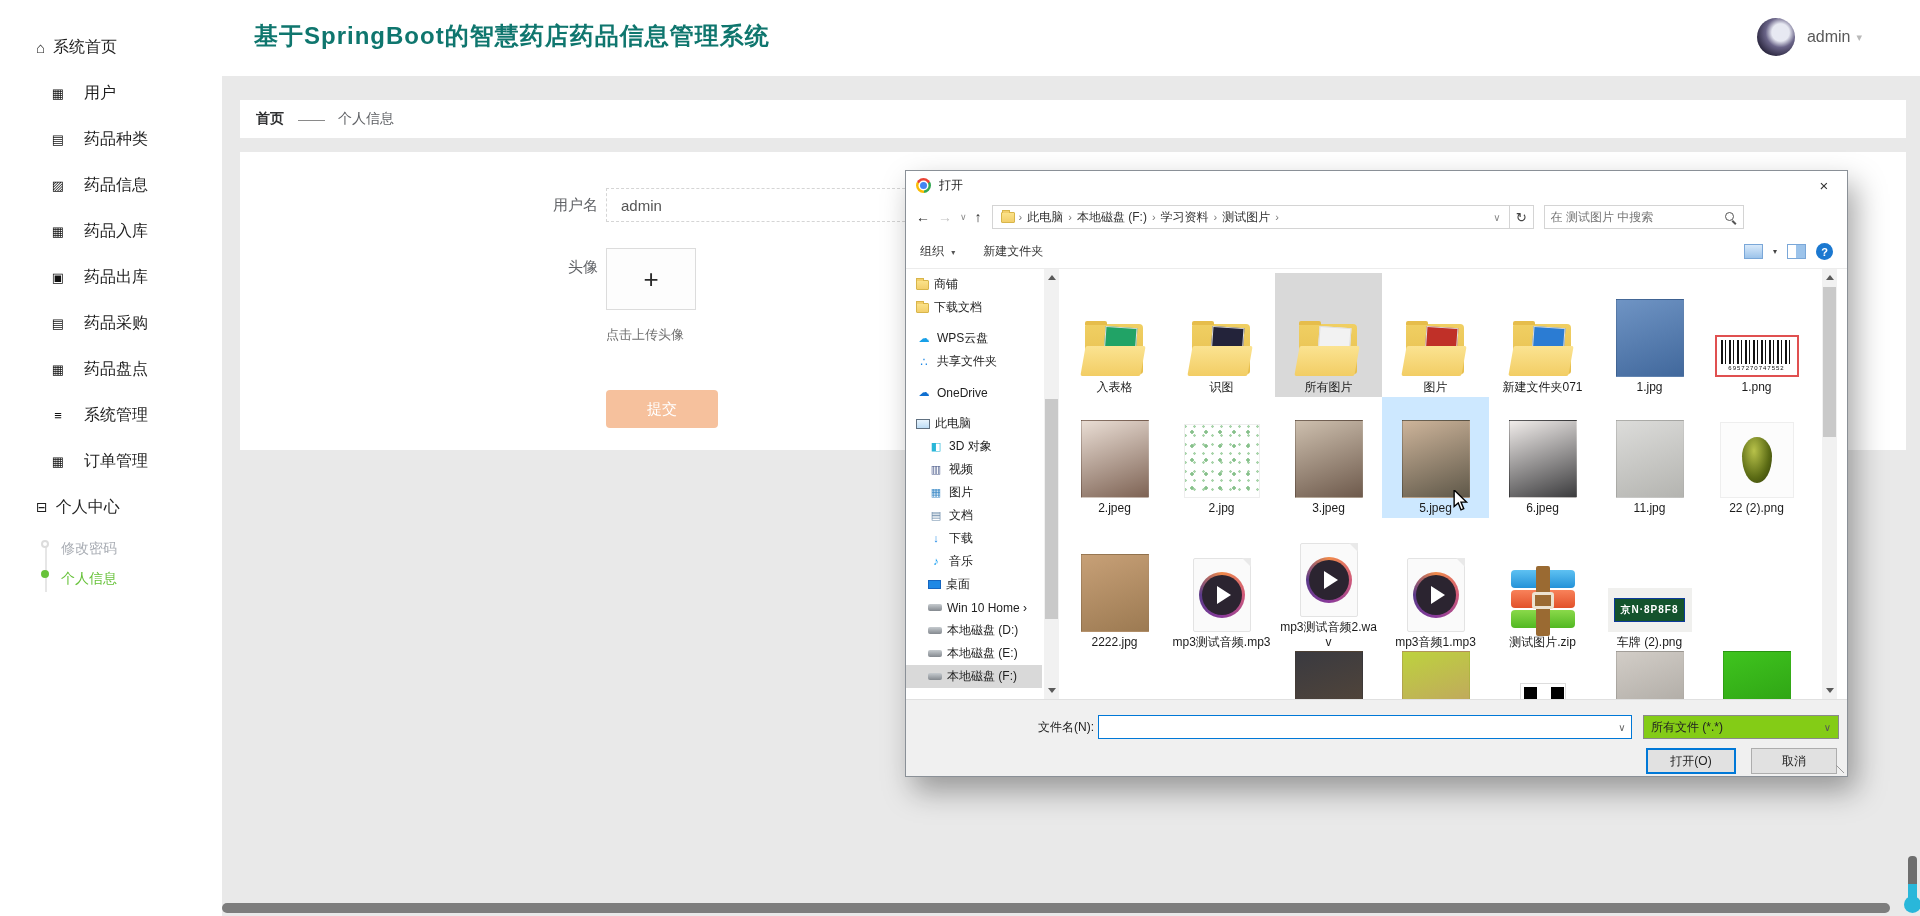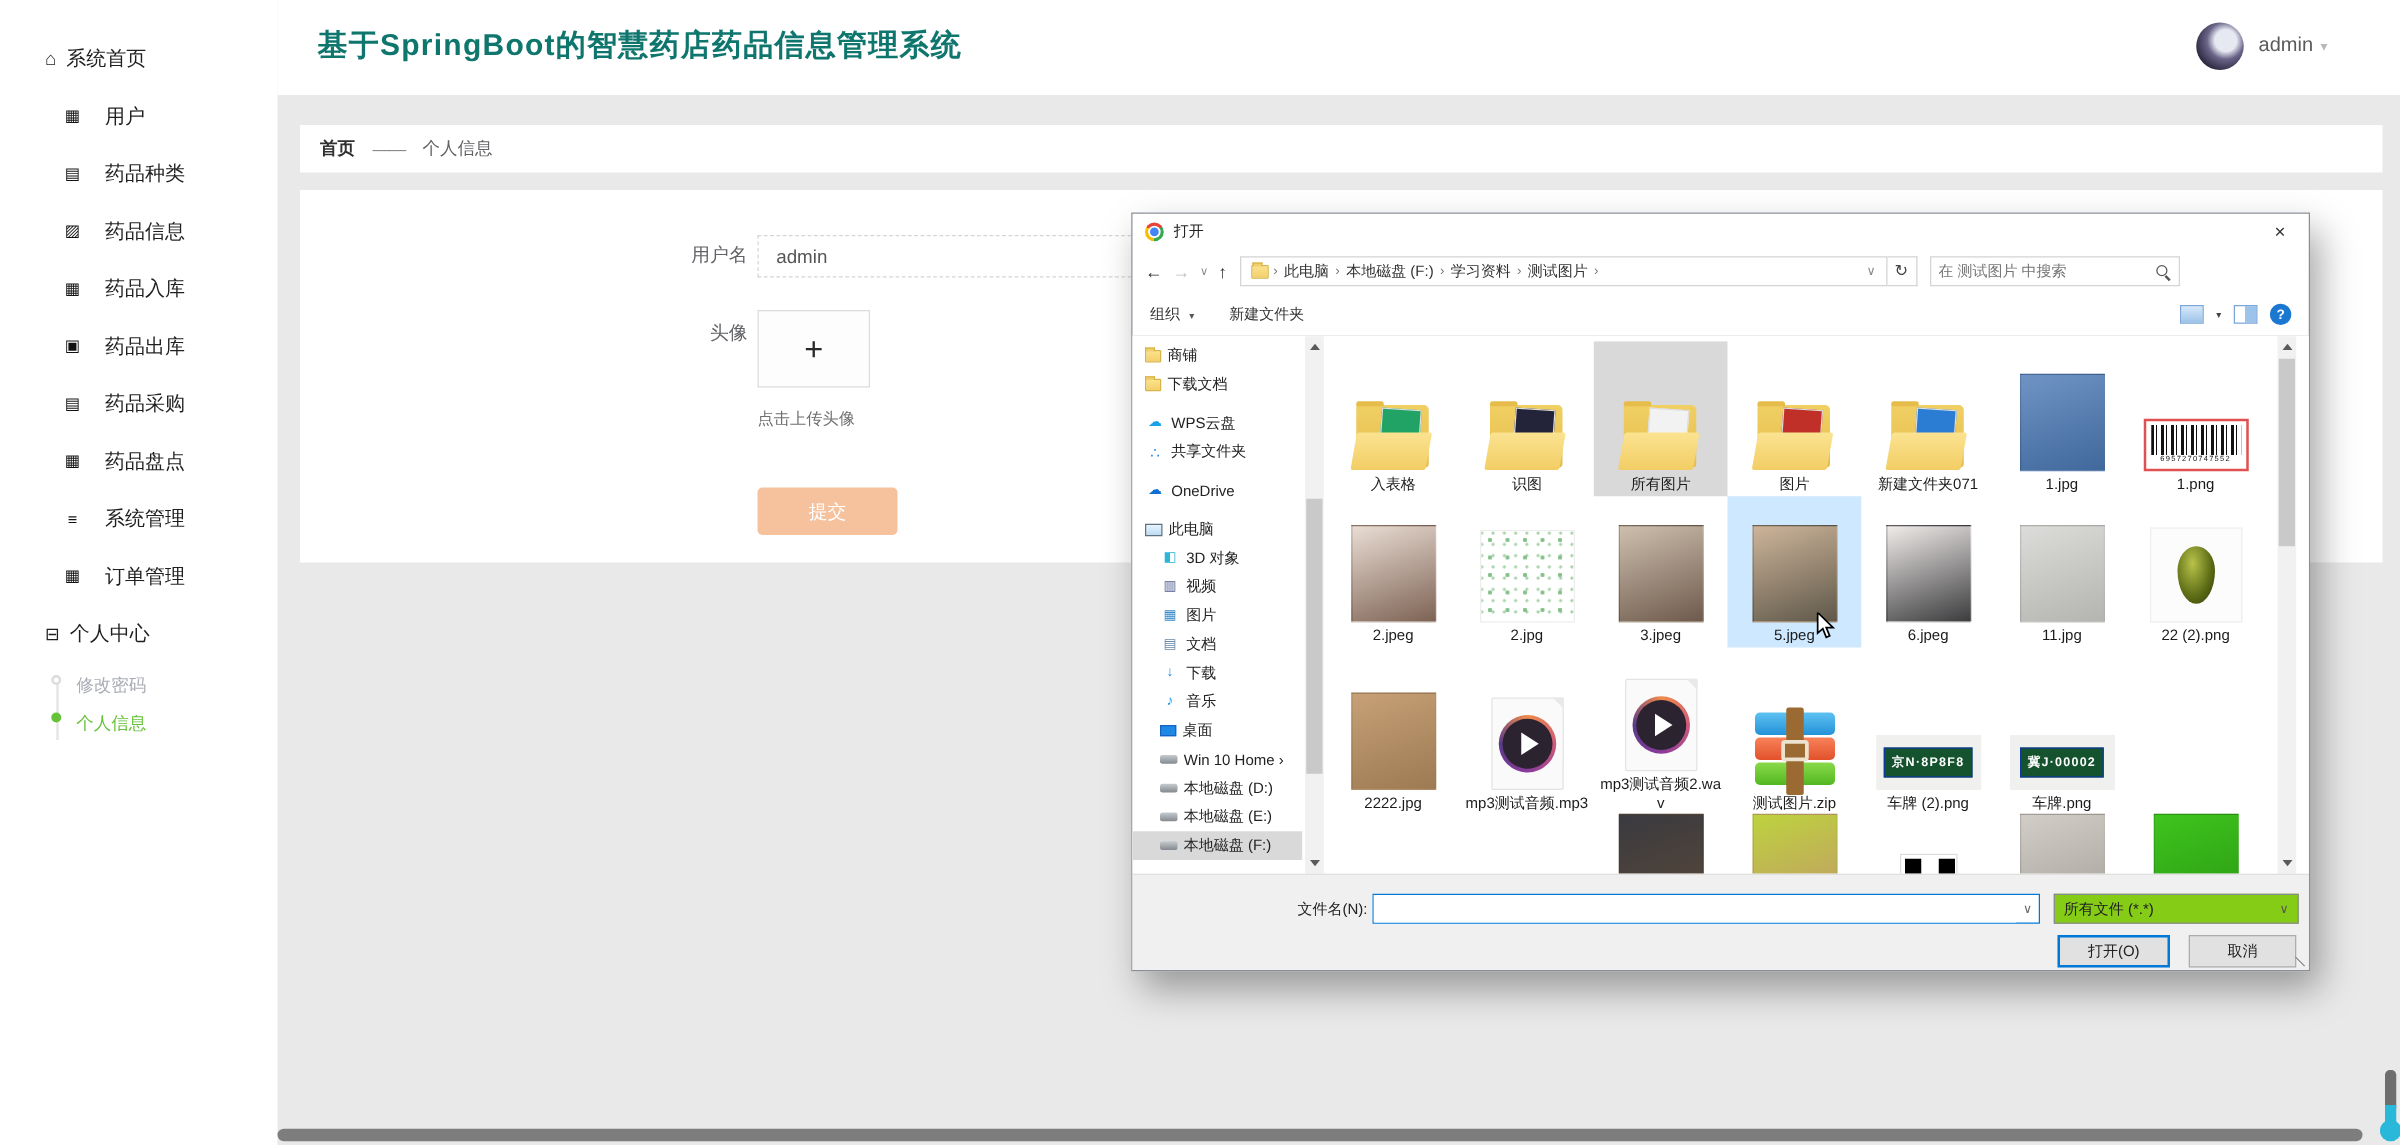--- a/index.html
+++ b/index.html
@@ -520,45 +520,47 @@
               <div class="page">
                 <div class="play">
                   <div class="play-tri"></div>
                 </div>
               </div>
             </div>
             <div class="f-label">mp3测试音频2.wav</div>
           </div>
           <div class="cell">
             <div class="tw">
+              <div class="page">
+                <div class="play">
+                  <div class="play-tri"></div>
+                </div>
+              </div>
+            </div>
+            <div class="f-label">mp3音频1.mp3</div>
+          </div>
+          <div class="cell">
+            <div class="tw">
               <div class="zip">
                 <div class="zb zb1"></div>
                 <div class="zb zb2"></div>
                 <div class="zb zb3"></div>
                 <div class="zs"></div>
                 <div class="zk"></div>
               </div>
             </div>
             <div class="f-label">测试图片.zip</div>
           </div>
           <div class="cell">
             <div class="tw">
               <div class="platewrap">
                 <div class="plate">京N·8P8F8</div>
               </div>
             </div>
             <div class="f-label">车牌 (2).png</div>
-          </div>
-          <div class="cell">
-            <div class="tw">
-              <div class="platewrap">
-                <div class="plate">冀J·00002</div>
-              </div>
-            </div>
-            <div class="f-label">车牌.png</div>
           </div>
         </div>
         <div class="g-row partial">
           <div class="cell"></div>
           <div class="cell">
             <div class="tw">
               <div class="blank"></div>
             </div>
           </div>
           <div class="cell">

